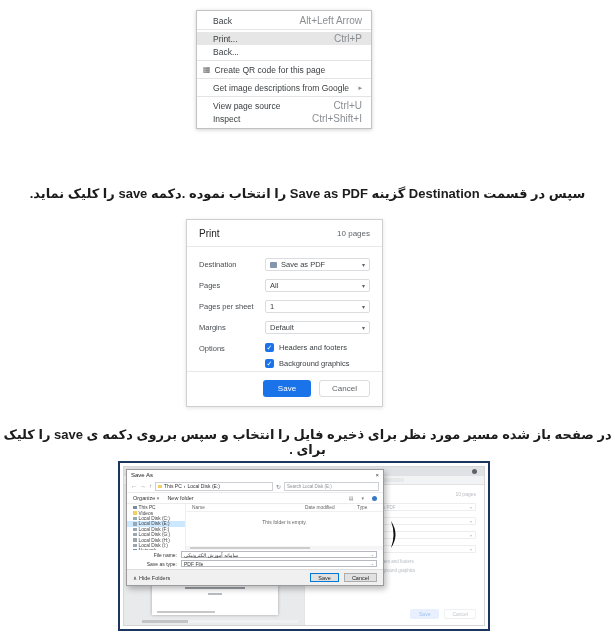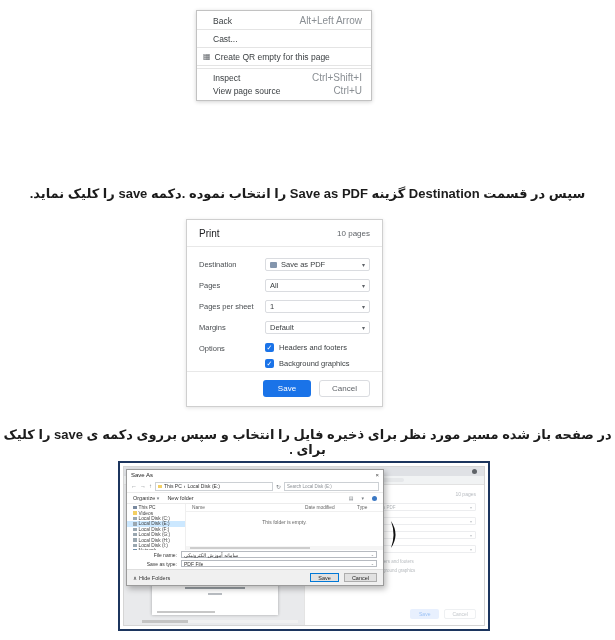--- a/index.html
+++ b/index.html
@@ -158,39 +158,47 @@
 </style>
 </head>
 <body>
 
 <div class="ctx">
   <div class="cm-row">
     <span>Back</span>
     <span class="sc">Alt+Left Arrow</span>
   </div>
   <div class="cm-sep"></div>
+  <div class="cm-row hl">
+    <span>Print...</span>
+    <span class="sc">Ctrl+P</span>
+  </div>
   <div class="cm-row">
-    <span>Cast...</span>
+    <span>Back...</span>
   </div>
   <div class="cm-sep"></div>
   <div class="cm-row cm-qr">
     <span class="lbl">
       <span class="qr-ic">▦</span>
-      <span>Create QR empty for this page</span>
+      <span>Create QR code for this page</span>
     </span>
   </div>
   <div class="cm-sep"></div>
+  <div class="cm-row">
+    <span>Get image descriptions from Google</span>
+    <span class="sub-arrow">▸</span>
+  </div>
   <div class="cm-sep"></div>
+  <div class="cm-row">
+    <span>View page source</span>
+    <span class="sc">Ctrl+U</span>
+  </div>
   <div class="cm-row">
     <span>Inspect</span>
     <span class="sc">Ctrl+Shift+I</span>
-  </div>
-  <div class="cm-row">
-    <span>View page source</span>
-    <span class="sc">Ctrl+U</span>
   </div>
 </div>
 
 <div class="caption" id="caption1">سپس در قسمت Destination گزینه  Save as PDF را انتخاب نموده .دکمه save را کلیک نماید.</div>
 
 <div class="pd">
   <div class="pd-header">
     <span class="pd-title">Print</span>
     <span class="pd-pages">10 pages</span>
   </div>

